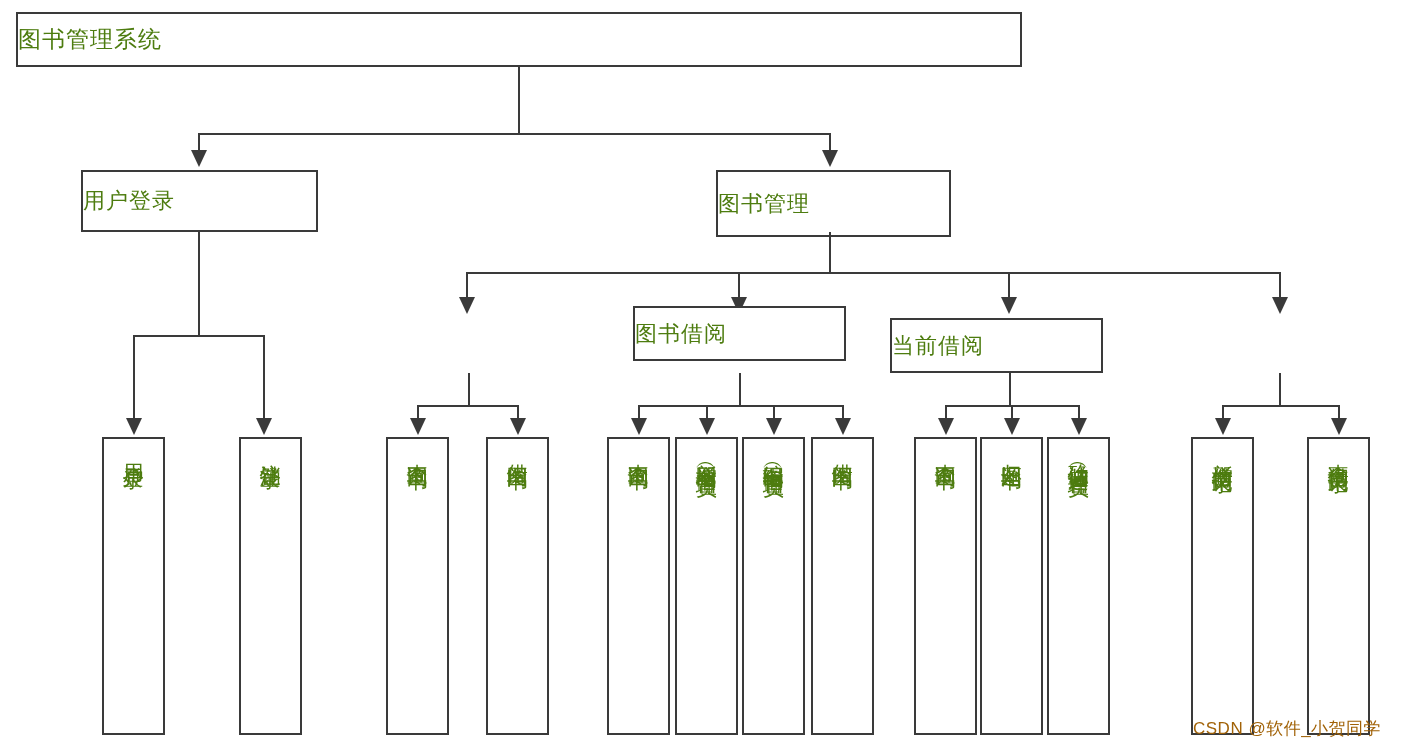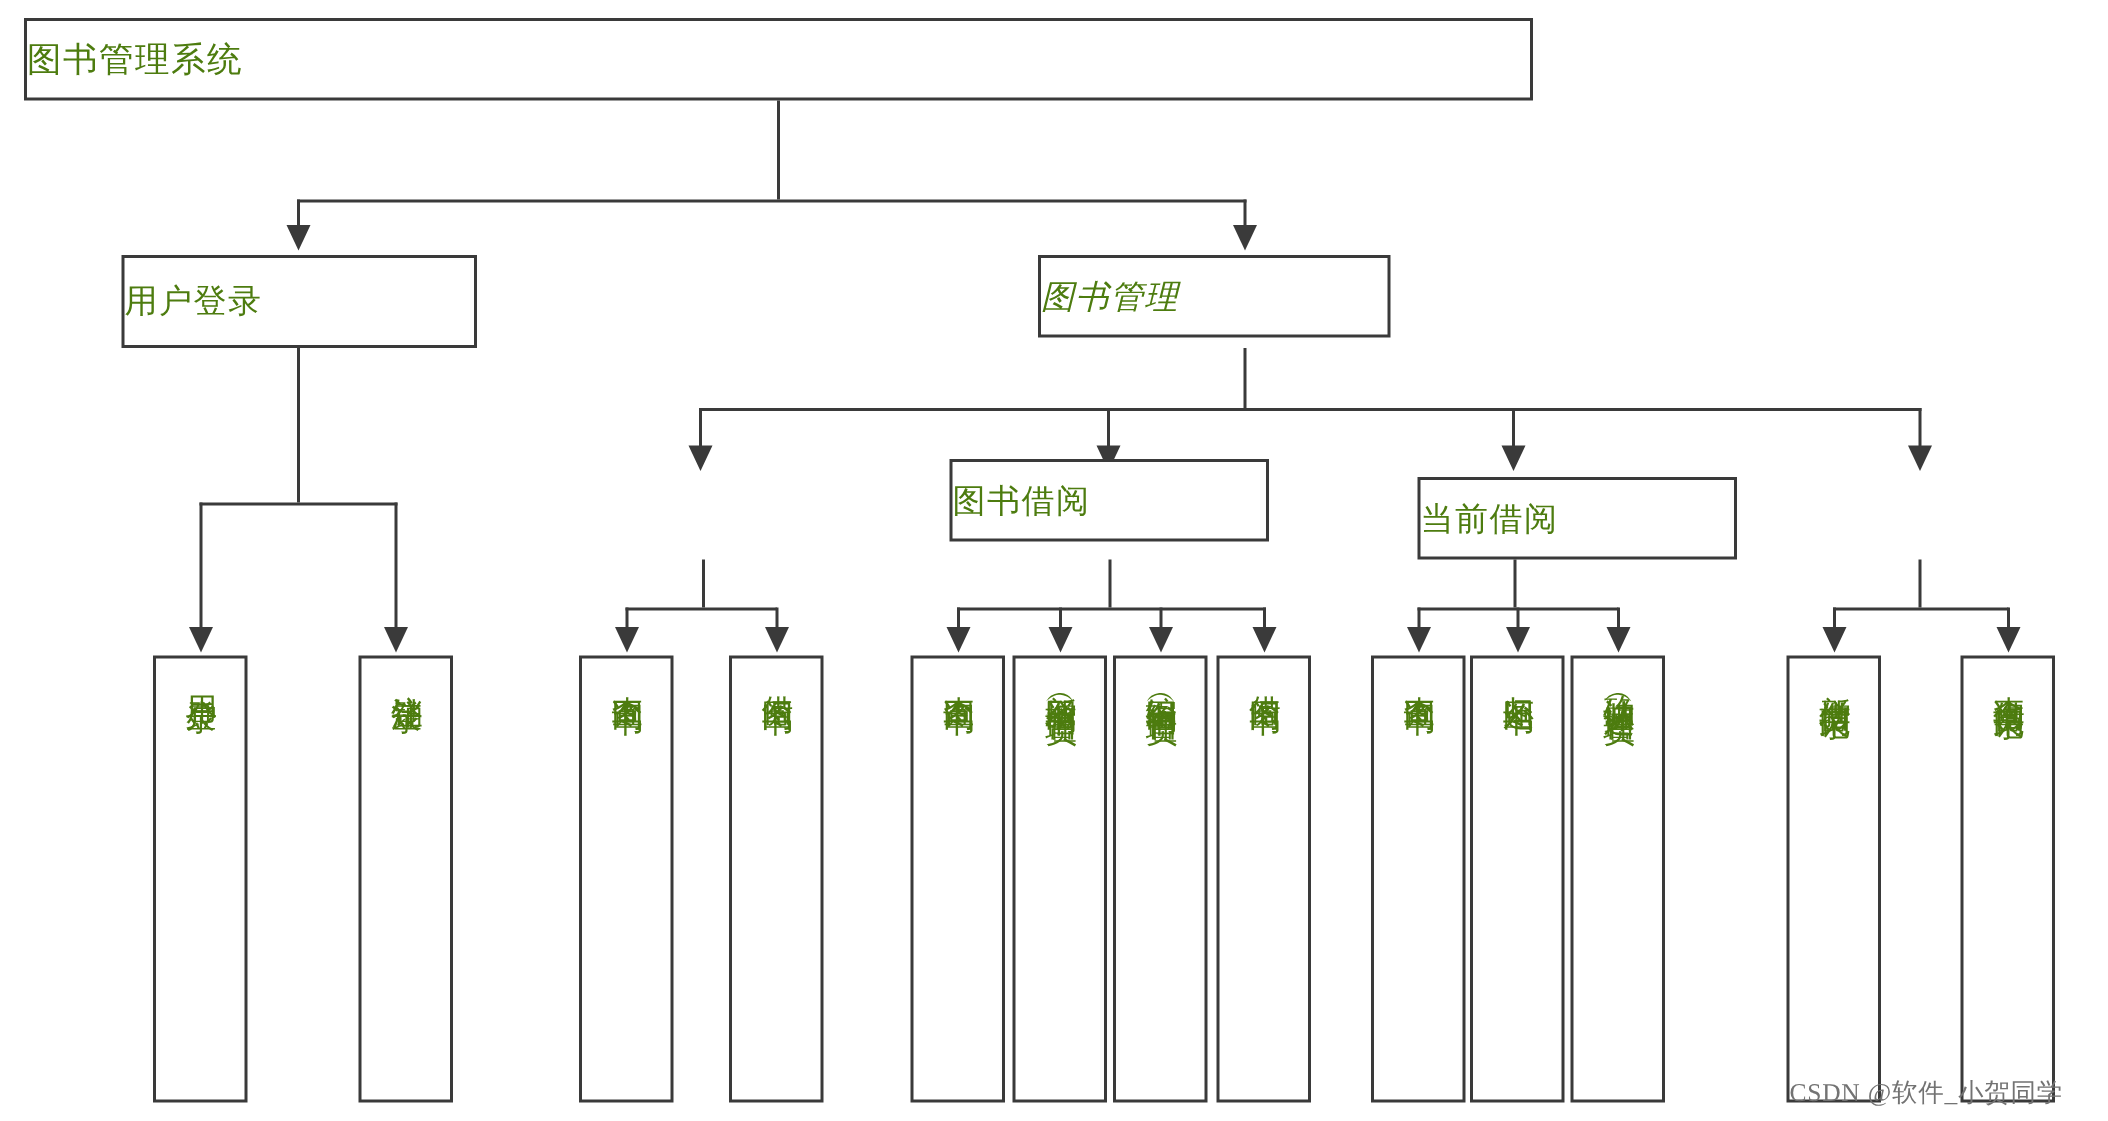--- a/index.html
+++ b/index.html
@@ -58,24 +58,23 @@
     position: absolute;
     width: 0;
     height: 0;
     border-left: 8px solid transparent;
     border-right: 8px solid transparent;
     border-top: 17px solid #3a3a3a;
   }
   .watermark {
     position: absolute;
     font-size: 17px;
-    color: #737373;
+    color: #a16207;
     white-space: nowrap;
     letter-spacing: 0.5px;
-    font-family: Liberation Serif, serif;
   }
 </style>
 </head>
 <body>
 
 <div id="canvas">
 
   <div class="node node-h root" style="left:16px; top:12px; width:1006px; height:55px;">
     <span>图书管理系统</span>
   </div>
@@ -87,21 +86,21 @@
   <div class="vline" style="left:198px; top:133px; height:20px;"></div>
   <div class="arrow" style="left:191px; top:150px;"></div>
 
   <div class="vline" style="left:829px; top:133px; height:20px;"></div>
   <div class="arrow" style="left:822px; top:150px;"></div>
 
   <div class="node node-h" style="left:81px; top:170px; width:237px; height:62px;">
     <span>用户登录</span>
   </div>
 
-  <div class="node node-h" style="left:692px; top:170px; width:235px; height:55px;font-style:italic;">
+  <div class="node node-h" style="left:716px; top:170px; width:235px; height:67px;">
     <span>图书管理</span>
   </div>
 
   <div class="vline" style="left:198px; top:232px; height:103px;"></div>
   <div class="hline" style="left:133px; top:335px; width:132px;"></div>
   <div class="vline" style="left:133px; top:335px; height:85px;"></div>
   <div class="arrow" style="left:126px; top:418px;"></div>
   <div class="vline" style="left:263px; top:335px; height:85px;"></div>
   <div class="arrow" style="left:256px; top:418px;"></div>
 
@@ -114,21 +113,21 @@
   <div class="vline" style="left:1008px; top:272px; height:27px;"></div>
   <div class="arrow" style="left:1001px; top:297px;"></div>
   <div class="vline" style="left:1279px; top:272px; height:27px;"></div>
   <div class="arrow" style="left:1272px; top:297px;"></div>
 
 
   <div class="node node-h" style="left:633px; top:306px; width:213px; height:55px;">
     <span>图书借阅</span>
   </div>
 
-  <div class="node node-h" style="left:945px; top:318px; width:213px; height:55px;">
+  <div class="node node-h" style="left:890px; top:318px; width:213px; height:55px;">
     <span>当前借阅</span>
   </div>
 
 
   <div class="vline" style="left:468px; top:373px; height:32px;"></div>
   <div class="hline" style="left:417px; top:405px; width:101px;"></div>
   <div class="vline" style="left:417px; top:405px; height:15px;"></div>
   <div class="arrow" style="left:410px; top:418px;"></div>
   <div class="vline" style="left:517px; top:405px; height:15px;"></div>
   <div class="arrow" style="left:510px; top:418px;"></div>

